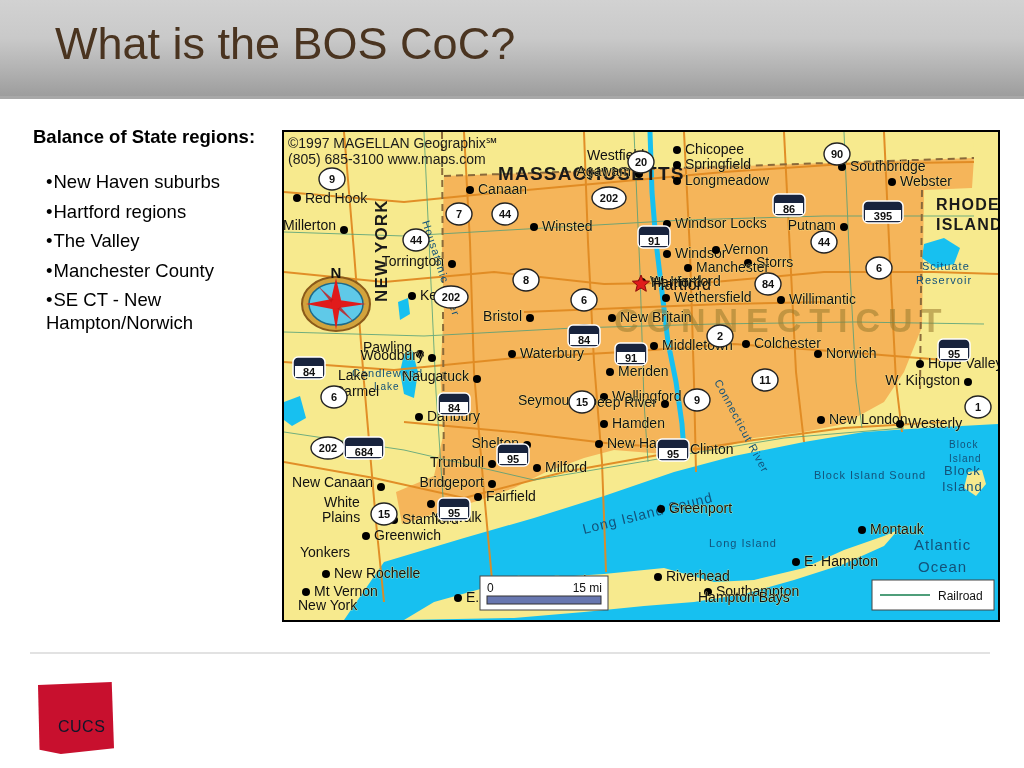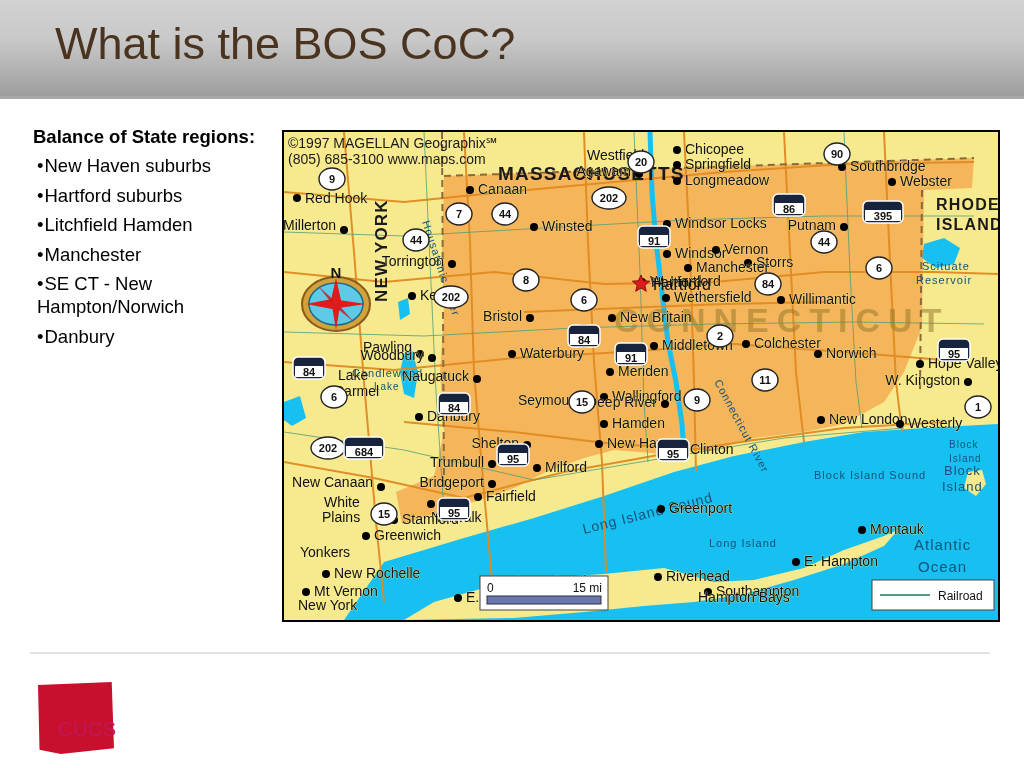--- a/index.html
+++ b/index.html
@@ -21,23 +21,23 @@
     position:absolute;left:47px;top:18px;
     font-size:45px;font-weight:400;color:#4a3420;
     letter-spacing:0px;white-space:nowrap;margin-left:8px;
   }
   
   .content{
     position:absolute;left:33px;top:125px;width:244px;
   }
   .lead{
     font-size:18.5px;font-weight:bold;color:#000;
-    line-height:1.25;margin:0 0 7px 0;
-  }
-  .bullets{list-style:none;margin:4px;padding:0;}
+    line-height:1.25;margin:0 0 23px 0;
+  }
+  .bullets{list-style:none;margin:13px;padding:0;}
   .bullets li{
     font-size:18.5px;color:#000;line-height:1.22;
     margin:0 0 7px 0;text-indent:0;
     position:relative;padding-left:0;
   }
   .bullets li .bdot{margin-right:1px;}
   
   .map-wrap{
     position:absolute;left:282px;top:130px;width:718px;height:492px;
     border:2px solid #000;box-sizing:border-box;overflow:hidden;
@@ -55,39 +55,38 @@
   }
   .logo{
     position:absolute;left:38px;top:682px;width:76px;height:72px;
   }
   .logo-shape{
     position:absolute;inset:0;background:#c8102e;
     clip-path:polygon(0% 4%,97% 0%,100% 92%,30% 100%,2% 94%);
   }
   .logo-text{
     position:absolute;left:20px;top:36px;
-    color:#be185d;font-size:20px;font-weight:500;letter-spacing:0.5px;
+    color:#0f172a;font-size:16px;font-weight:500;letter-spacing:0.5px;
   }
 </style>
 </head>
 <body>
 
 <div class="header"></div>
 <div class="header-rule"></div>
 <div class="slide-title">What is the BOS CoC?</div>
 
 <div class="content">
   <p class="lead">Balance of State regions:</p>
   <ul class="bullets" id="bullet-list">
       <li><span class="bdot">•</span><span>New Haven suburbs</span></li>
-      <li><span class="bdot">•</span><span>Hartford suburbs</span></li>
-      <li><span class="bdot">•</span><span>Litchfield Hamden</span></li>
-      <li><span class="bdot">•</span><span>Manchester</span></li>
+      <li><span class="bdot">•</span><span>Hartford regions</span></li>
+      <li><span class="bdot">•</span><span>The Valley</span></li>
+      <li><span class="bdot">•</span><span>Manchester County</span></li>
       <li><span class="bdot">•</span><span>SE CT - New Hampton/Norwich</span></li>
-      <li><span class="bdot">•</span><span>Danbury</span></li>
     </ul>
 </div>
 
 <div class="map-wrap">
   <svg class="map-svg" viewBox="0 0 714 488" xmlns="http://www.w3.org/2000/svg">
     <defs>
       <clipPath id="mapclip">
           <rect x="0" y="0" width="714" height="488"></rect>
         </clipPath>
     </defs>

